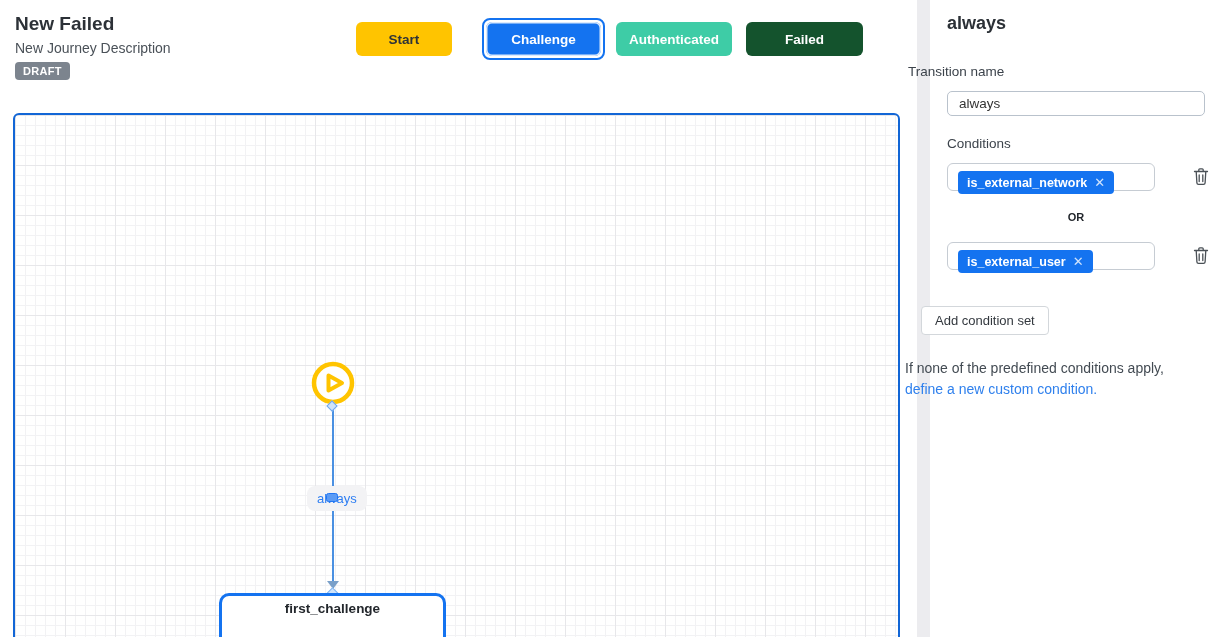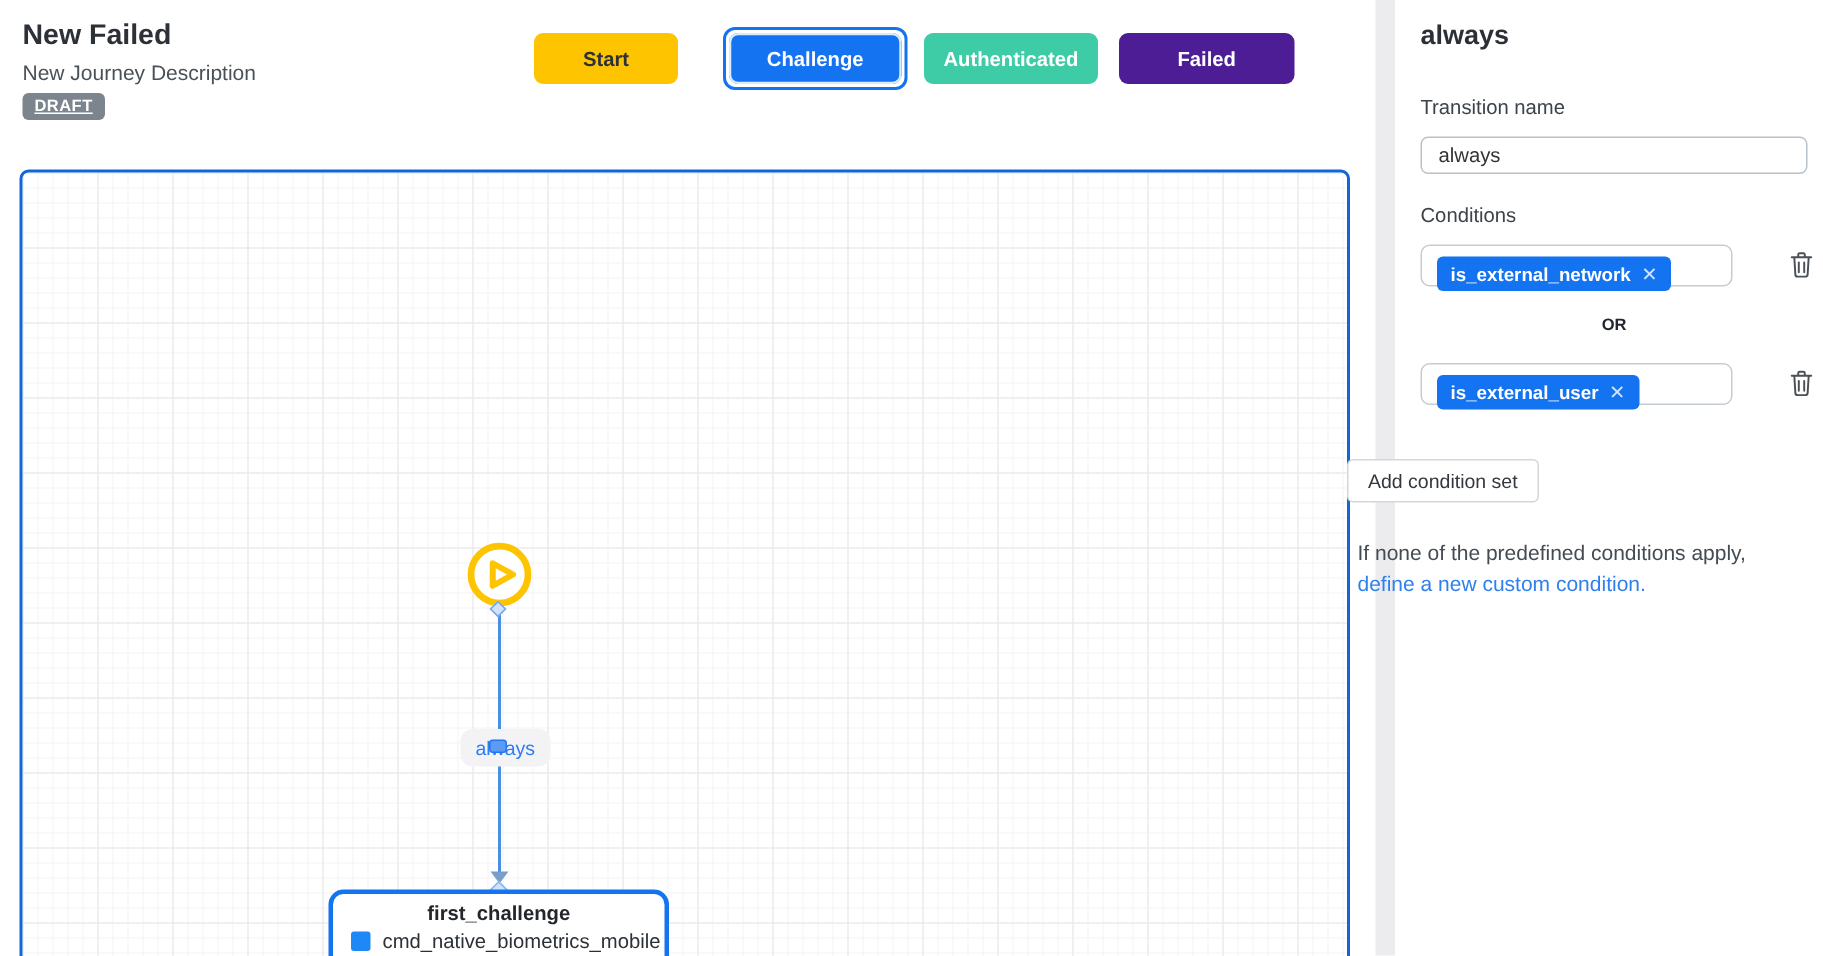--- a/index.html
+++ b/index.html
@@ -4,32 +4,32 @@
 <style>
   * { margin:0; padding:0; box-sizing:border-box; }
   html,body { width:1215px; height:637px; overflow:hidden; background:#fff;
               font-family:"Liberation Sans", sans-serif; }
   .abs { position:absolute; }
 
   
   .page-title   { left:15px; top:13px; font-size:19px; font-weight:700; color:#2c3137; }
   .page-desc    { left:15px; top:40px; font-size:14px; color:#4a5158; }
   .draft-badge  { left:15px; top:62px; background:#7c848e; color:#fff; font-size:11px;
-                  font-weight:700; padding:3px 8px; border-radius:4px; letter-spacing:.3px;text-decoration:underline; }
+                  font-weight:700; padding:3px 8px; border-radius:4px; letter-spacing:.3px; }
 
   
   .pbtn { height:34px; border:none; border-radius:6px; font-size:13.5px; font-weight:700;
           font-family:inherit; cursor:pointer; color:#fff; }
   .btn-start  { left:356px; top:22px; width:96px; background:#ffc400; color:#2d3238; }
   .btn-chal-wrap { left:482px; top:18px; width:123px; height:42px; border:2px solid #1473f0;
                    border-radius:8px; padding:2px; background:#fff; }
   .btn-challenge { width:115px; height:34px; background:#1473f0;
                    box-shadow:inset 0 0 0 1.5px rgba(255,255,255,.85); }
   .btn-auth   { left:616px; top:22px; width:116px; background:#3ecca6; }
-  .btn-failed { left:746px; top:22px; width:117px; background:#4c1d95; }
+  .btn-failed { left:746px; top:22px; width:117px; background:#14532d; }
 
   
   .canvas { left:13px; top:113px; width:887px; height:540px; background:#fff;
             border:2px solid #1266d6; border-radius:6px;
             background-image:
               linear-gradient(#e7e7ea 1px, transparent 1px),
               linear-gradient(90deg,#e7e7ea 1px, transparent 1px),
               linear-gradient(#f2f2f4 1px, transparent 1px),
               linear-gradient(90deg,#f2f2f4 1px, transparent 1px);
             background-size:50px 50px,50px 50px,10px 10px,10px 10px; }
@@ -51,36 +51,36 @@
                padding-top:5px; }
   .flow-node-title { text-align:center; font-size:13.5px; font-weight:700; color:#23272c; }
   .flow-node-row { display:flex; align-items:center; gap:8px; margin:4px 0 0 12px;
                    font-size:13.5px; color:#2b3137; }
   .cmd-square { width:13px; height:13px; background:#1e88f7; border-radius:2px; flex:none; }
 
   
   .divider-strip { left:917px; top:0; width:13px; height:637px; background:#ececef; }
   .sb-title { left:947px; top:13px; font-size:18px; font-weight:700; color:#2b3036; }
   .sb-label { font-size:13.5px; color:#3c434b; }
-  .lbl-transition { left:947px; top:64px; }
+  .lbl-transition { left:908px; top:64px; }
   .lbl-conditions { left:947px; top:136px; }
   .sb-input { left:947px; top:91px; width:258px; height:25px; border:1px solid #b9c2cc;
               border-radius:5px; padding-left:11px; font-size:13.5px; color:#333;
               font-family:inherit; outline:none; }
   .cond-set { width:208px; height:28px; border:1px solid #c6ccd3; border-radius:6px;
               left:947px; padding:7px 0 0 10px; background:#fff; }
   .set-1 { top:163px; } .set-2 { top:242px; }
   .chip { display:inline-flex; align-items:center; gap:7px; background:#1473f0; color:#fff;
           font-size:12.5px; font-weight:700; padding:4px 9px; border-radius:4px; cursor:pointer; }
   .chip-x { font-weight:400; opacity:.8; font-size:13px; cursor:pointer; }
   .trash-btn { width:18px; height:20px; background:none; border:none; cursor:pointer; padding:0; }
   .trash-1 { left:1192px; top:167px; } .trash-2 { left:1192px; top:246px; }
   .or-label { left:947px; top:211px; width:258px; text-align:center; font-size:11px;
               font-weight:700; color:#22262c; }
-  .add-set-btn { left:898px; top:306px; padding:6px 13px; background:#fff;
+  .add-set-btn { left:921px; top:306px; padding:6px 13px; background:#fff;
                  border:1px solid #d3d7db; border-radius:4px; font-size:13px; color:#33383e;
                  font-family:inherit; cursor:pointer; }
   .hint { left:905px; top:358px; width:262px; font-size:14px; color:#434b53; line-height:1.5; }
   .hint a { color:#2f80ed; text-decoration:none; cursor:pointer; }
 </style>
 </head>
 <body>
 
 <h1 class="abs page-title">New Failed</h1>
 <div class="abs page-desc">New Journey Description</div>
@@ -105,24 +105,20 @@
   <div class="abs edge-line"></div>
   <div class="abs edge-diamond-top"></div>
   <div class="abs edge-arrow"></div>
   <div class="abs edge-diamond-bot"></div>
 
   <div class="abs edge-label">always</div>
   <div class="abs edge-cond-icon"></div>
 
   <div class="abs flow-node">
     <div class="flow-node-title">first_challenge</div>
-    <div class="flow-node-row">
-      <span class="cmd-square"></span>
-      <span>cmd_native_biometrics_mobile</span>
-    </div>
 
   </div>
 </div>
 
 <div class="abs divider-strip"></div>
 
 <h2 class="abs sb-title">always</h2>
 
 <label class="abs sb-label lbl-transition">Transition name</label>
 <input class="abs sb-input" type="text" value="always" style="">

